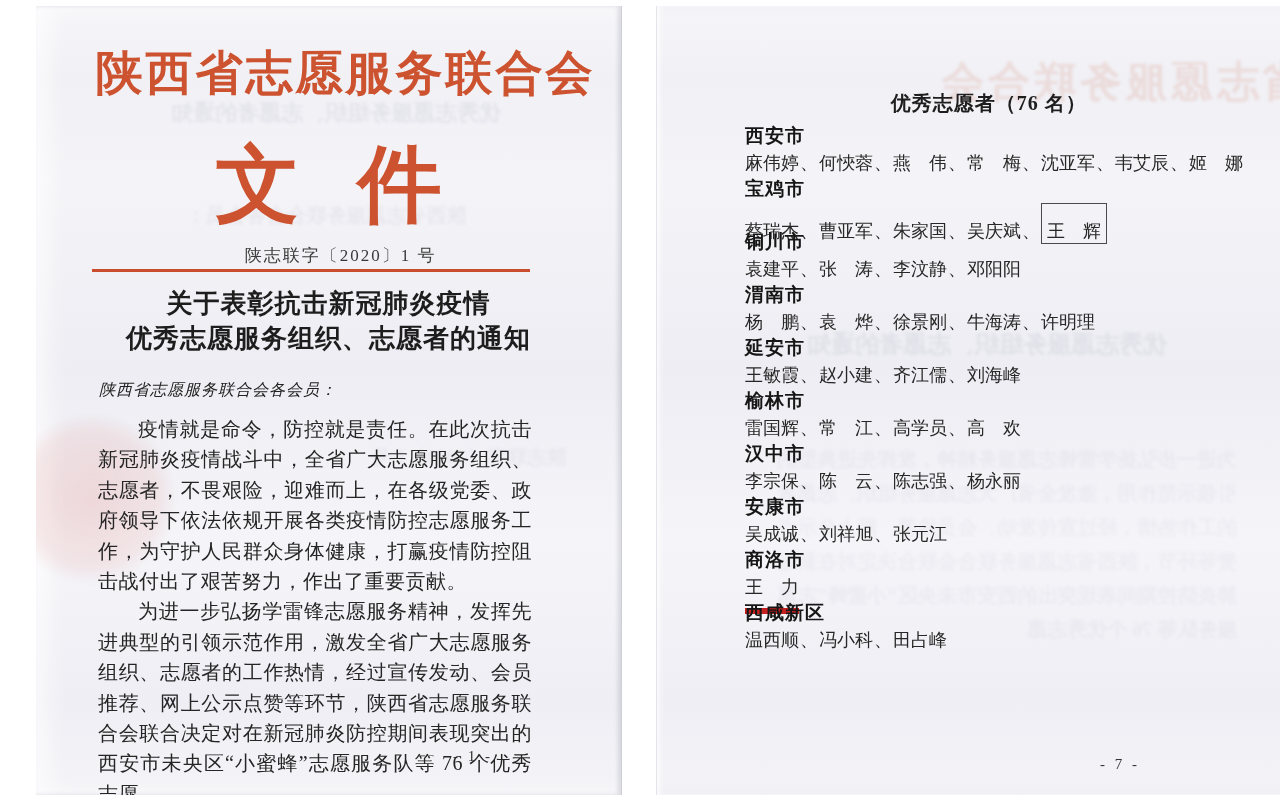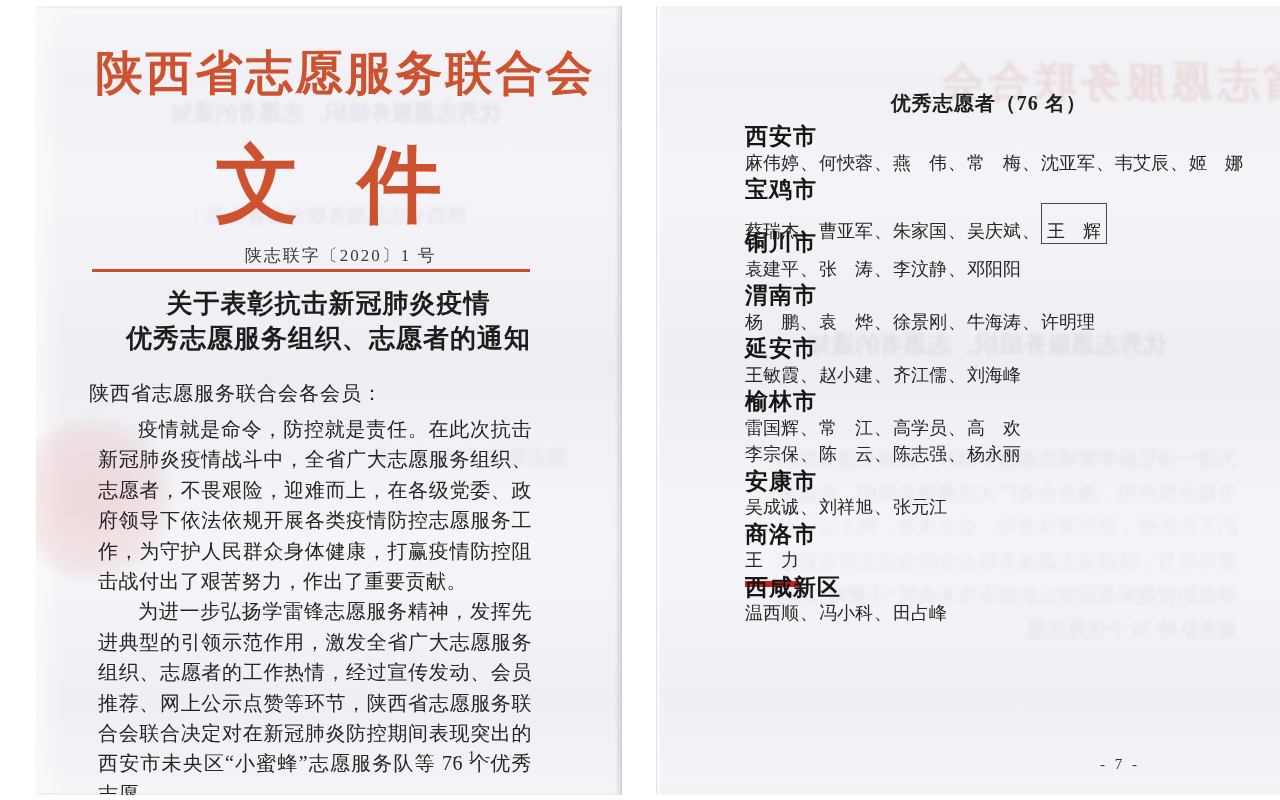--- a/index.html
+++ b/index.html
@@ -42,22 +42,22 @@
   .red-rule {
     position:absolute; top:263px; left:56px; width:438px; height:3px;
     background:#c94d2c;
   }
   .doc-title {
     position:absolute; top:280px; left:0; width:100%;
     text-align:center; font-size:26px; font-weight:bold; line-height:35px;
     color:#1d1d1d; font-family:Liberation Serif, serif; letter-spacing:1px;
   }
   .salutation {
-    position:absolute; top:374px; left:53px;
-    font-size:20px; color:#222; letter-spacing:1px;
+    position:absolute; top:374px; left:63px;
+    font-size:16px; color:#222; letter-spacing:1px;font-style:italic;
   }
   .body-text {
     position:absolute; top:408px; left:62px; width:434px;
     font-size:20px; line-height:30.4px; color:#252525;
     text-align:justify; word-break:break-all; letter-spacing:0.5px;
   }
   .body-text p { text-indent:2em; }
   .pagenum {
     position:absolute; font-size:15px; letter-spacing:3px; color:#333;
   }
@@ -69,21 +69,21 @@
     position:absolute; top:84px; left:0; width:96%;
     text-align:center; font-size:20px; font-weight:bold;
     color:#1e1e1e; letter-spacing:1px;
   }
   #roster-list {
     position:absolute; top:117px; left:88px; width:486px;
   }
   .city-row {
     height:26.5px; line-height:26.5px;
     font-family:"Liberation Sans", sans-serif;
-    font-size:23px; font-weight:bold; color:#161616; letter-spacing:1px;
+    font-size:19px; font-weight:bold; color:#161616; letter-spacing:1px;
     white-space:nowrap;
   }
   .names-row {
     height:26.5px; line-height:26.5px;
     font-size:18px; color:#272727; white-space:nowrap;
   }
   .names-row .sep { margin:0 1px; }
   .name.box-mark {
     display:inline-block; border:1px solid #4a4a4a; padding:16px 5px 1px; line-height:22px;
   }
@@ -159,20 +159,21 @@
       <div class="city-row">宝鸡市</div>
       <div class="names-row"><span class="name">蔡瑞杰</span><span class="sep">、</span><span class="name">曹亚军</span><span class="sep">、</span><span class="name">朱家国</span><span class="sep">、</span><span class="name">吴庆斌</span><span class="sep">、</span><span class="name box-mark">王　辉</span></div>
       <div class="city-row">铜川市</div>
       <div class="names-row"><span class="name">袁建平</span><span class="sep">、</span><span class="name">张　涛</span><span class="sep">、</span><span class="name">李汶静</span><span class="sep">、</span><span class="name">邓阳阳</span></div>
       <div class="city-row">渭南市</div>
       <div class="names-row"><span class="name">杨　鹏</span><span class="sep">、</span><span class="name">袁　烨</span><span class="sep">、</span><span class="name">徐景刚</span><span class="sep">、</span><span class="name">牛海涛</span><span class="sep">、</span><span class="name">许明理</span></div>
       <div class="city-row">延安市</div>
       <div class="names-row"><span class="name">王敏霞</span><span class="sep">、</span><span class="name">赵小建</span><span class="sep">、</span><span class="name">齐江儒</span><span class="sep">、</span><span class="name">刘海峰</span></div>
       <div class="city-row">榆林市</div>
       <div class="names-row"><span class="name">雷国辉</span><span class="sep">、</span><span class="name">常　江</span><span class="sep">、</span><span class="name">高学员</span><span class="sep">、</span><span class="name">高　欢</span></div>
+      <div class="city-row">汉中市</div>
       <div class="names-row"><span class="name">李宗保</span><span class="sep">、</span><span class="name">陈　云</span><span class="sep">、</span><span class="name">陈志强</span><span class="sep">、</span><span class="name">杨永丽</span></div>
       <div class="city-row">安康市</div>
       <div class="names-row"><span class="name">吴成诚</span><span class="sep">、</span><span class="name">刘祥旭</span><span class="sep">、</span><span class="name">张元江</span></div>
       <div class="city-row">商洛市</div>
       <div class="names-row"><span class="name red-underline">王　力</span></div>
       <div class="city-row">西咸新区</div>
       <div class="names-row"><span class="name">温西顺</span><span class="sep">、</span><span class="name">冯小科</span><span class="sep">、</span><span class="name">田占峰</span></div>
     </div>
 
   <div class="pagenum" id="right-pagenum">- 7 -</div>

